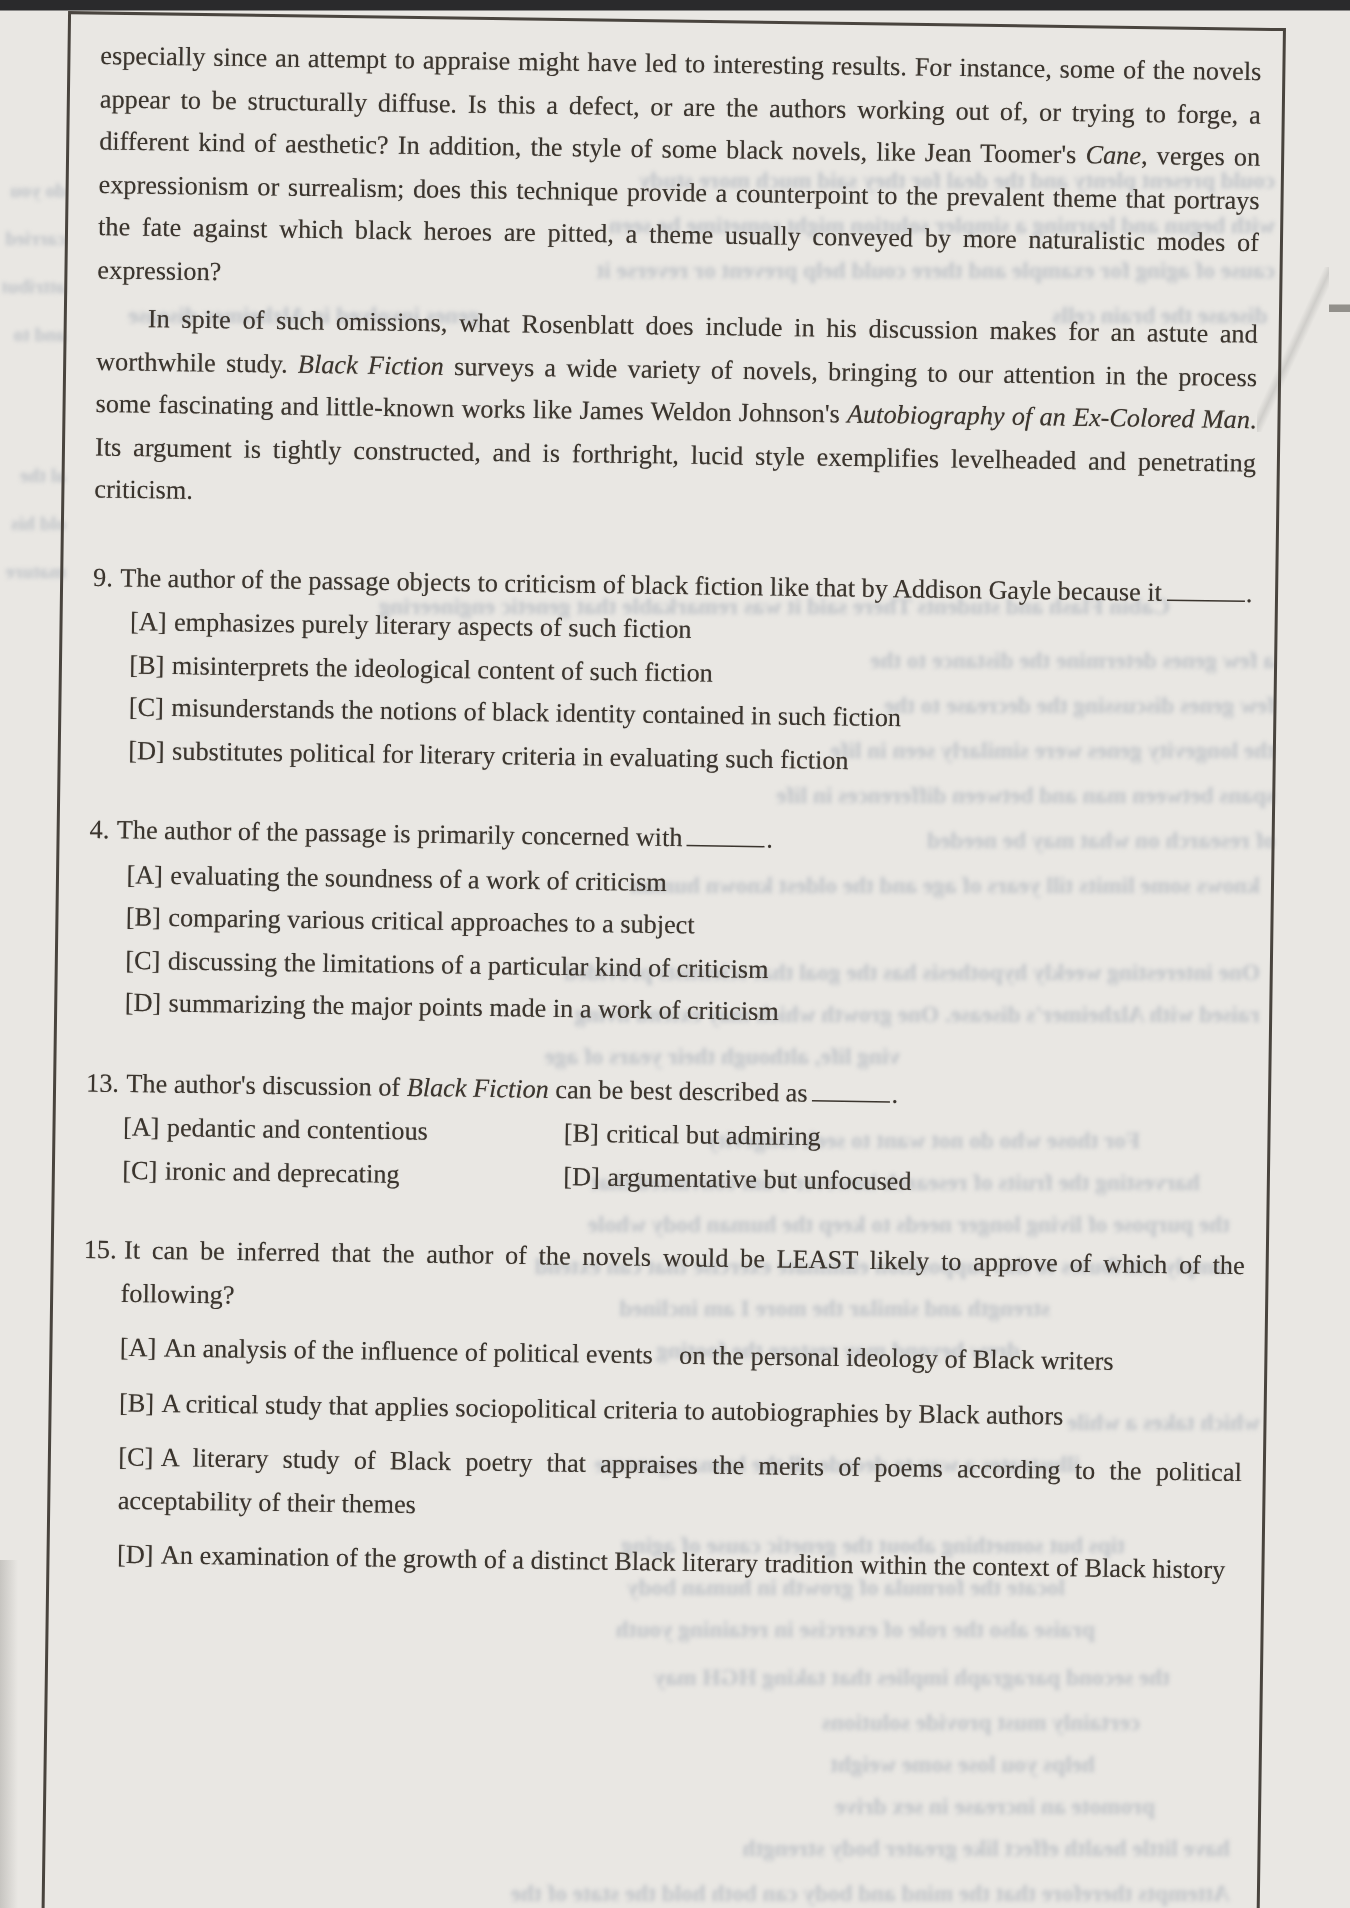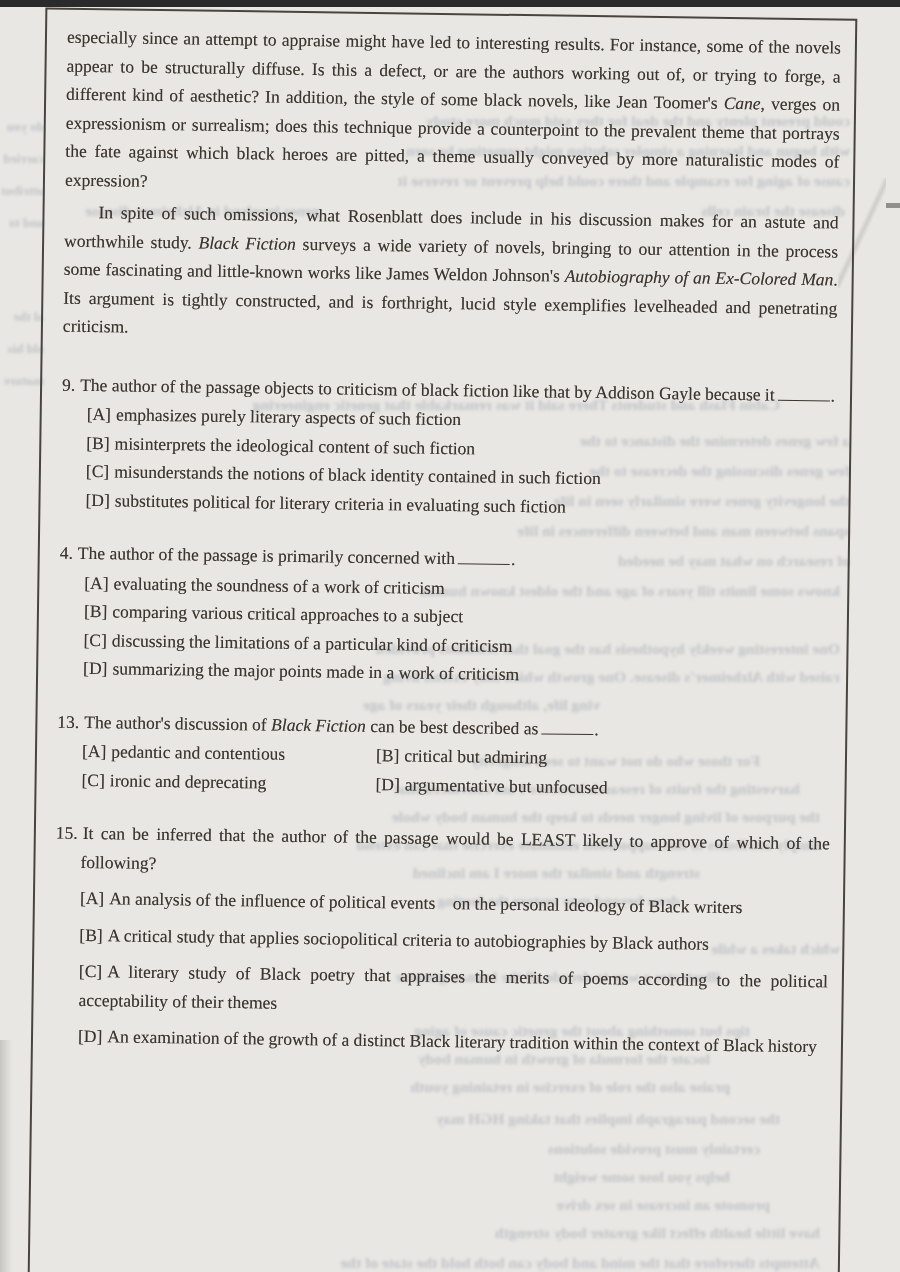--- a/index.html
+++ b/index.html
@@ -143,21 +143,21 @@
         <div class="qhead"><span class="qnum">13.</span><span>The author's discussion of </span><span class="it">Black Fiction</span><span> can be best described as</span><span class="blank"></span><span>.</span></div>
         <div class="opts opts15">
           <div class="opt"><span class="lab">[A]</span><span>pedantic and contentious</span></div>
           <div class="opt"><span class="lab">[B]</span><span>critical but admiring</span></div>
           <div class="opt"><span class="lab">[C]</span><span>ironic and deprecating</span></div>
           <div class="opt"><span class="lab">[D]</span><span>argumentative but unfocused</span></div>
         </div>
       </div>
 
       <div class="q">
-        <div class="qhead"><span class="qnum">15.</span><span>It can be inferred that the author of the passage would be LEAST likely to approve of which of the following?</span></div>
+        <div class="qhead"><span class="qnum">15.</span><span>It can be inferred that the author of the novels would be LEAST likely to approve of which of the following?</span></div>
         <div class="opts">
           <div class="opt16"><span class="lab">[A]</span><span>An analysis of the influence of political events&nbsp;&nbsp;&nbsp; on the personal ideology of Black writers</span></div>
           <div class="opt16"><span class="lab">[B]</span><span>A critical study that applies sociopolitical criteria to autobiographies by Black authors</span></div>
           <div class="opt16"><span class="lab">[C]</span><span>A literary study of Black poetry that appraises the merits of poems according to the political acceptability of their themes</span></div>
           <div class="opt16"><span class="lab">[D]</span><span>An examination of the growth of a distinct Black literary tradition within the context of Black history</span></div>
         </div>
       </div>
 
     </div>
   </div>

